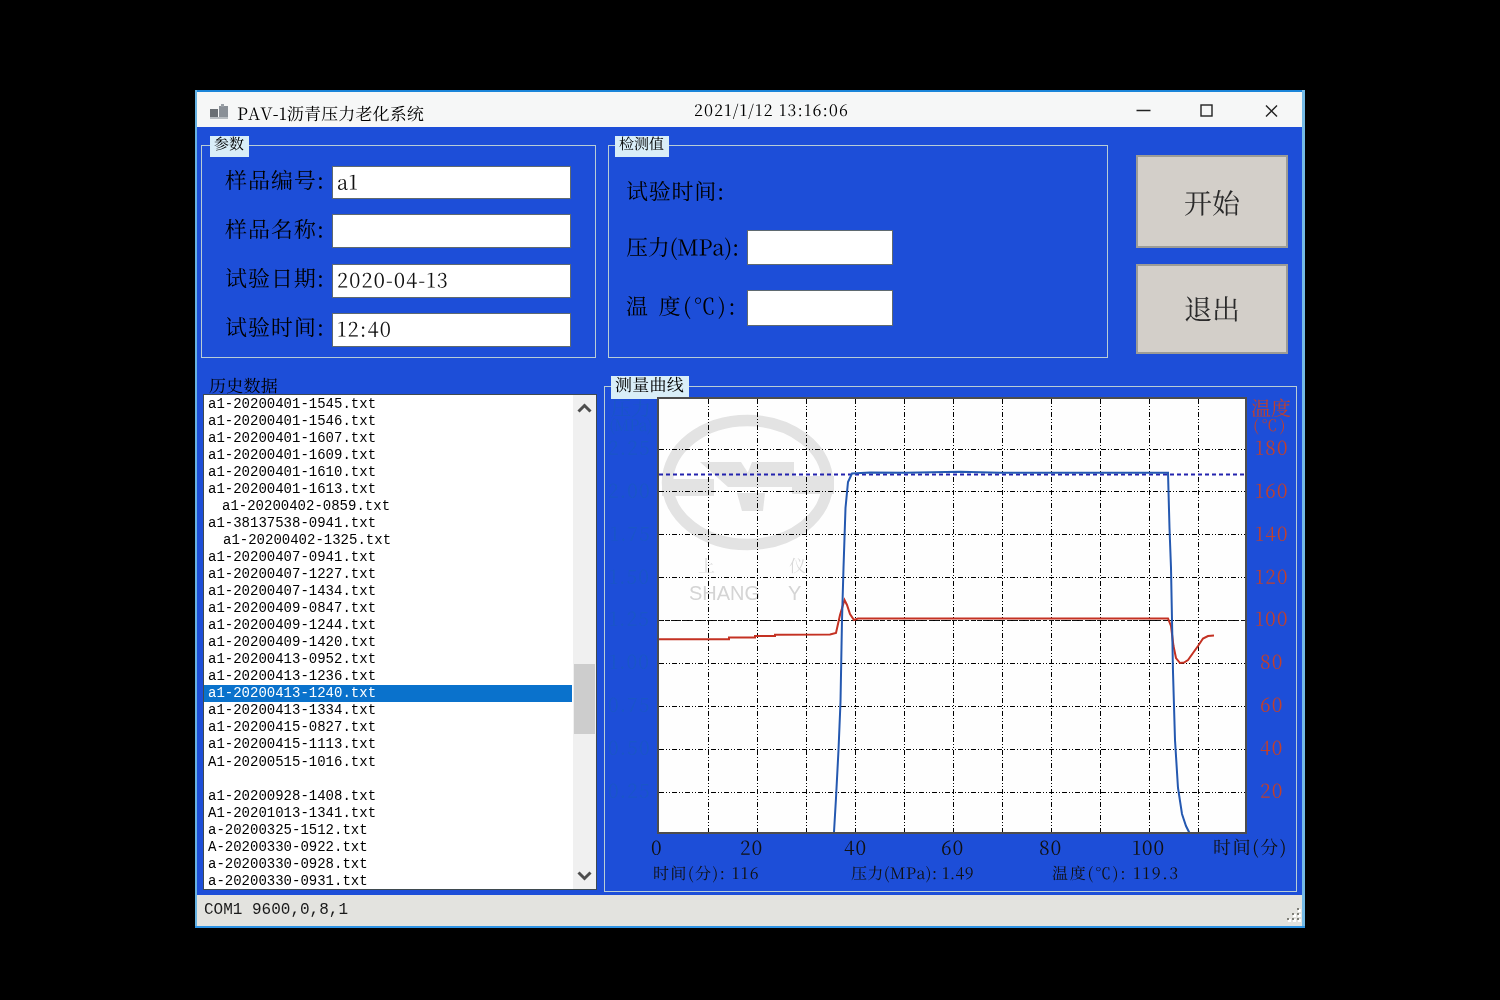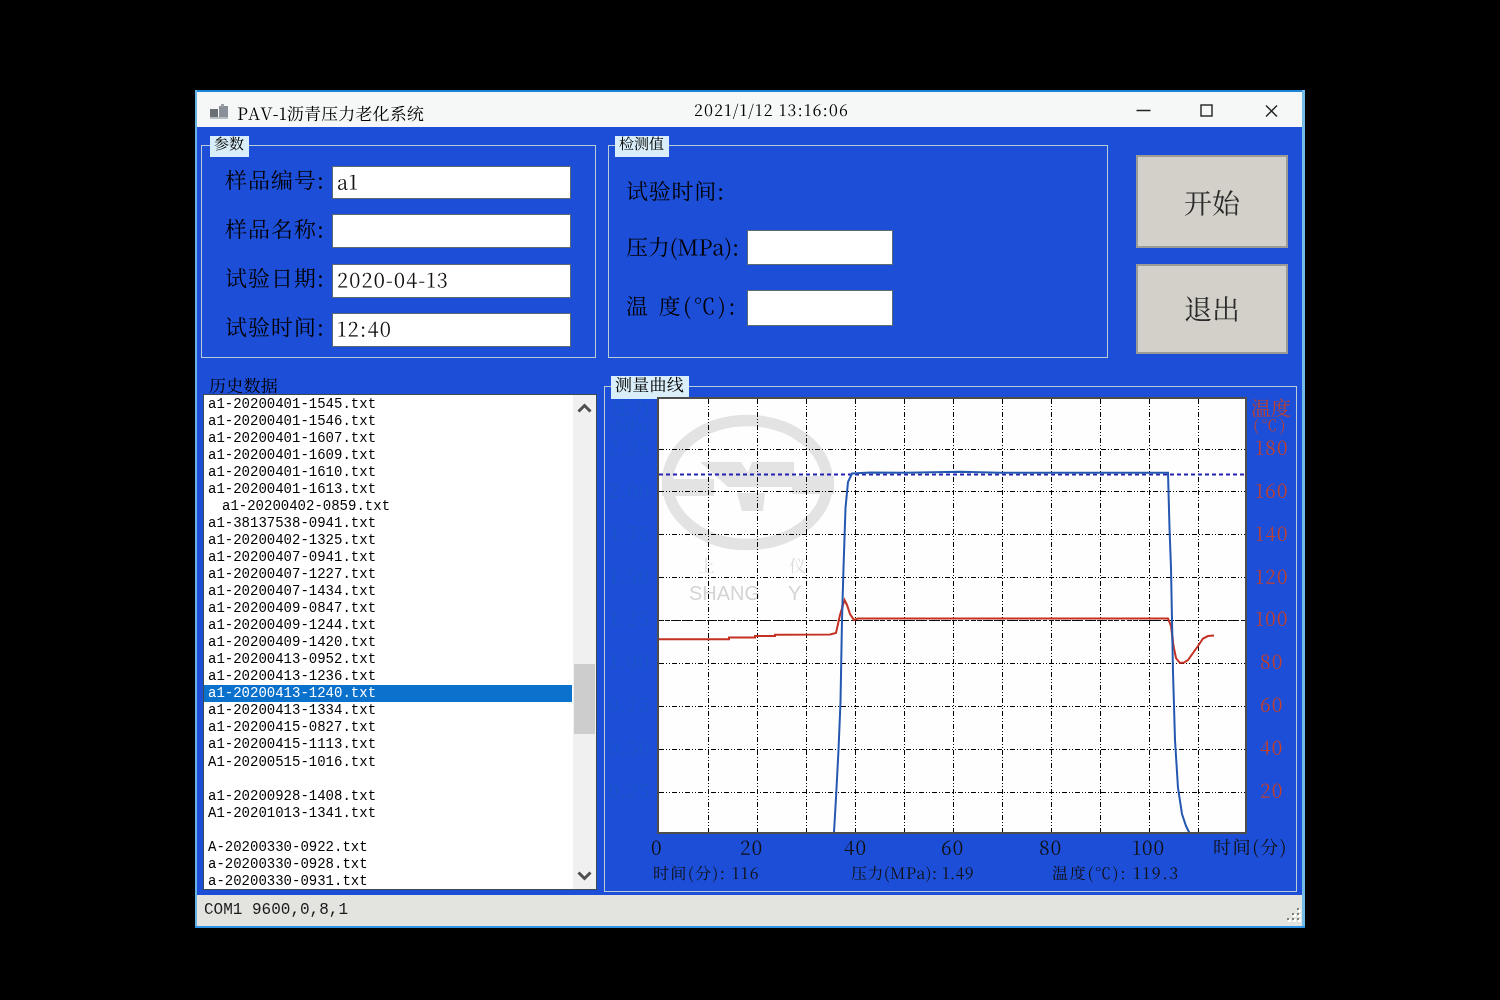--- a/index.html
+++ b/index.html
@@ -97,36 +97,37 @@
       </svg></div>
     <div id="list" style="left:8px;top:304px;width:394px;height:496px"></div>
     <div class="row" style="left:9px;top:306px">a1-20200401-1545.txt</div>
     <div class="row" style="left:9px;top:323px">a1-20200401-1546.txt</div>
     <div class="row" style="left:9px;top:340px">a1-20200401-1607.txt</div>
     <div class="row" style="left:9px;top:357px">a1-20200401-1609.txt</div>
     <div class="row" style="left:9px;top:374px">a1-20200401-1610.txt</div>
     <div class="row" style="left:9px;top:391px">a1-20200401-1613.txt</div>
     <div class="row" style="left:23px;top:408px">a1-20200402-0859.txt</div>
     <div class="row" style="left:9px;top:425px">a1-38137538-0941.txt</div>
-    <div class="row" style="left:9px;top:442px">a1-20200402-1325.txt</div>
+    <div class="row" style="left:24px;top:442px">a1-20200402-1325.txt</div>
     <div class="row" style="left:9px;top:459px">a1-20200407-0941.txt</div>
     <div class="row" style="left:9px;top:476px">a1-20200407-1227.txt</div>
     <div class="row" style="left:9px;top:493px">a1-20200407-1434.txt</div>
     <div class="row" style="left:9px;top:510px">a1-20200409-0847.txt</div>
     <div class="row" style="left:9px;top:527px">a1-20200409-1244.txt</div>
     <div class="row" style="left:9px;top:544px">a1-20200409-1420.txt</div>
     <div class="row" style="left:9px;top:561px">a1-20200413-0952.txt</div>
     <div class="row" style="left:9px;top:578px">a1-20200413-1236.txt</div>
     <div class="row rowsel" style="left:9px;top:595px">a1-20200413-1240.txt</div>
     <div class="row" style="left:9px;top:612px">a1-20200413-1334.txt</div>
     <div class="row" style="left:9px;top:629px">a1-20200415-0827.txt</div>
     <div class="row" style="left:9px;top:646px">a1-20200415-1113.txt</div>
     <div class="row" style="left:9px;top:664px">A1-20200515-1016.txt</div>
     <div class="row" style="left:9px;top:698px">a1-20200928-1408.txt</div>
     <div class="row" style="left:9px;top:715px">A1-20201013-1341.txt</div>
+    <div class="row" style="left:9px;top:732px">a-20200325-1512.txt</div>
     <div class="row" style="left:9px;top:749px">A-20200330-0922.txt</div>
     <div class="row" style="left:9px;top:766px">a-20200330-0928.txt</div>
     <div class="row" style="left:9px;top:783px">a-20200330-0931.txt</div>
     <div id="sbar" style="left:378px;top:305px;width:23px;height:494px"></div>
     <svg style="position:absolute;left:378px;top:310px" width="23" height="18" viewBox="0 0 23 18">
       <path d="M5.5 11.5 L11.5 5.5 L17.5 11.5" fill="none" stroke="#4e4e4e" stroke-width="3"></path>
     </svg>
     <svg style="position:absolute;left:378px;top:776px" width="23" height="18" viewBox="0 0 23 18">
       <path d="M5.5 6.5 L11.5 12.5 L17.5 6.5" fill="none" stroke="#4e4e4e" stroke-width="3"></path>
     </svg>

